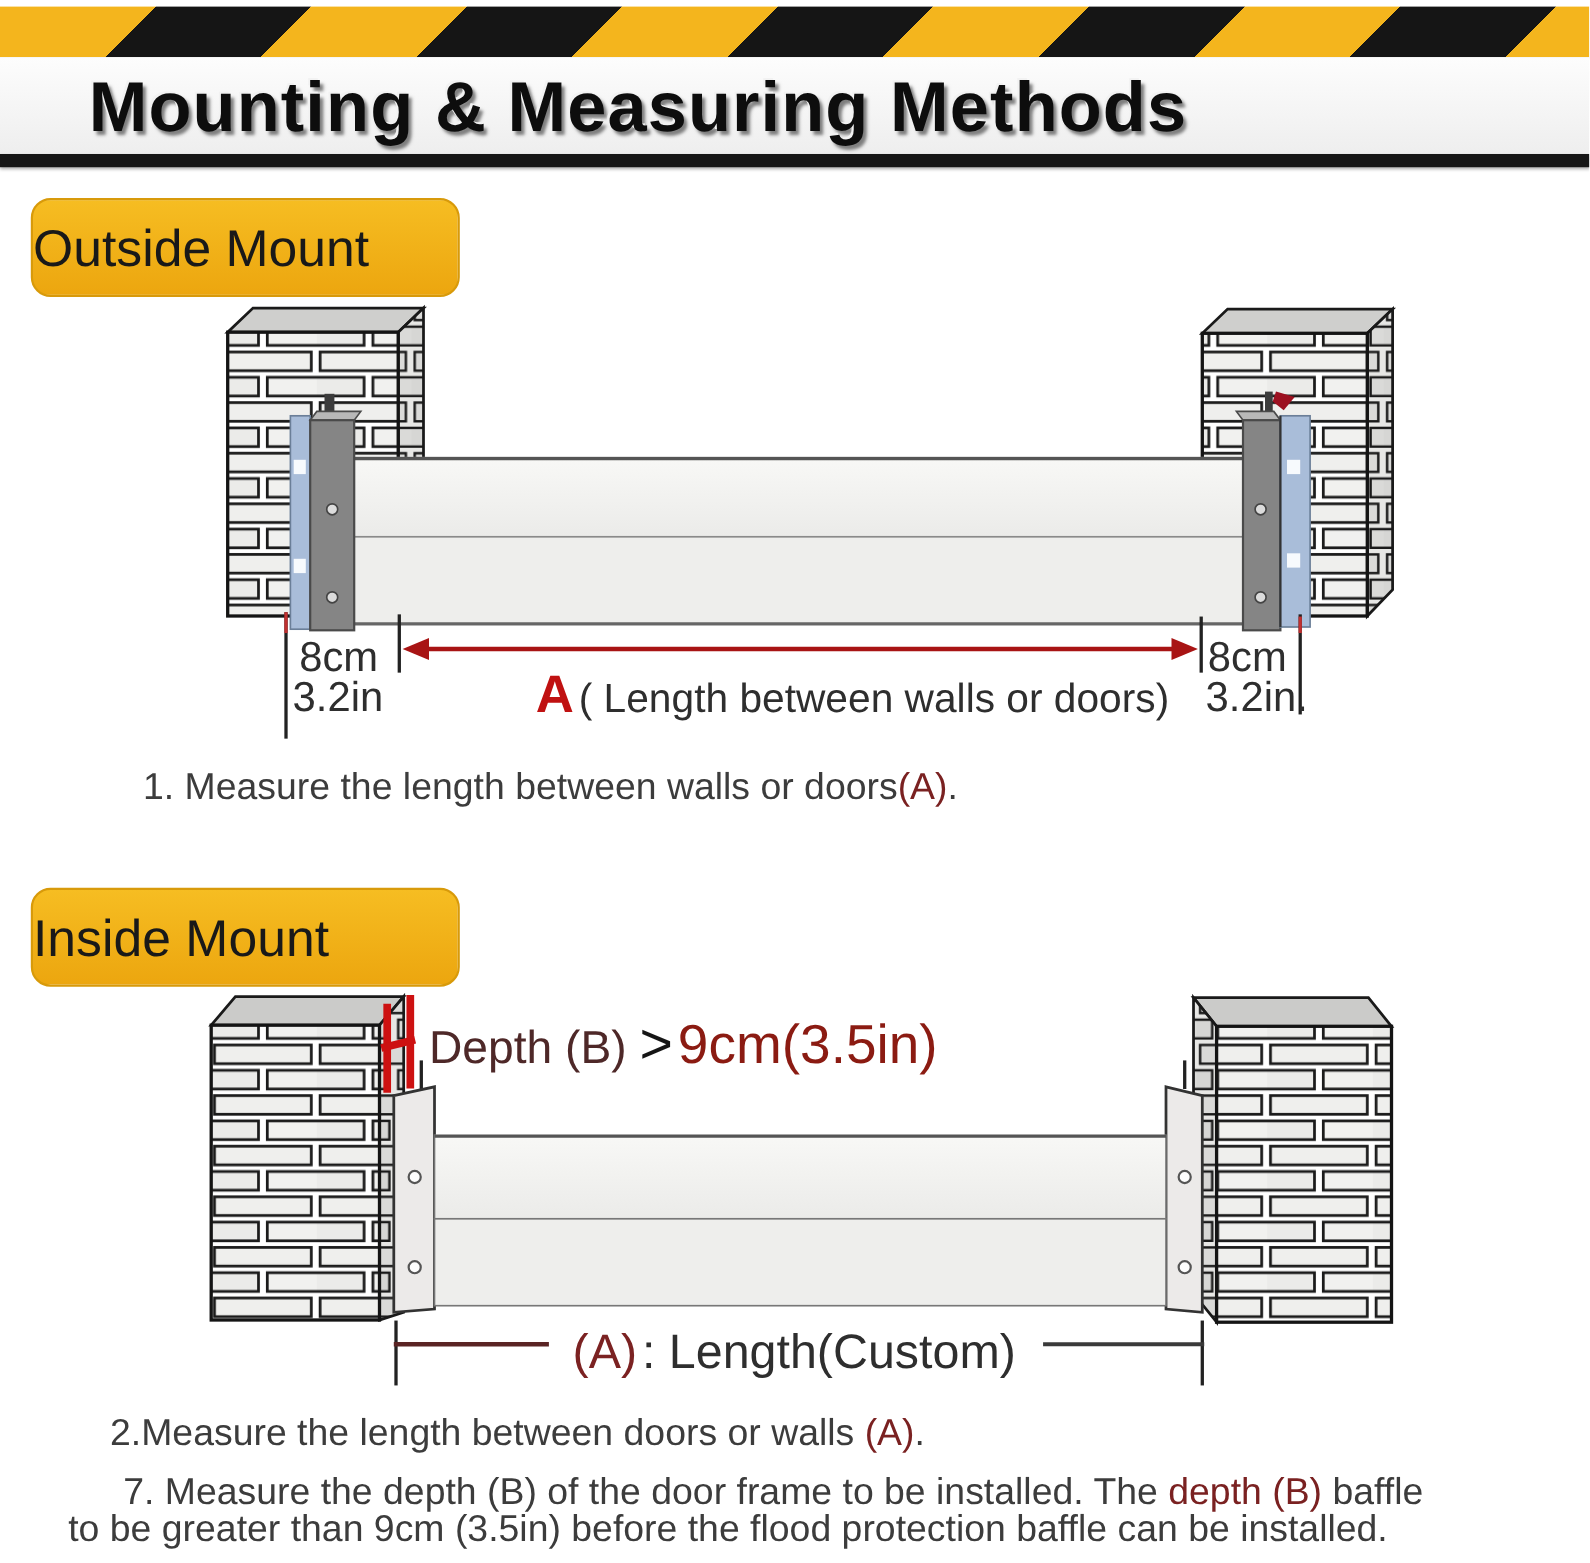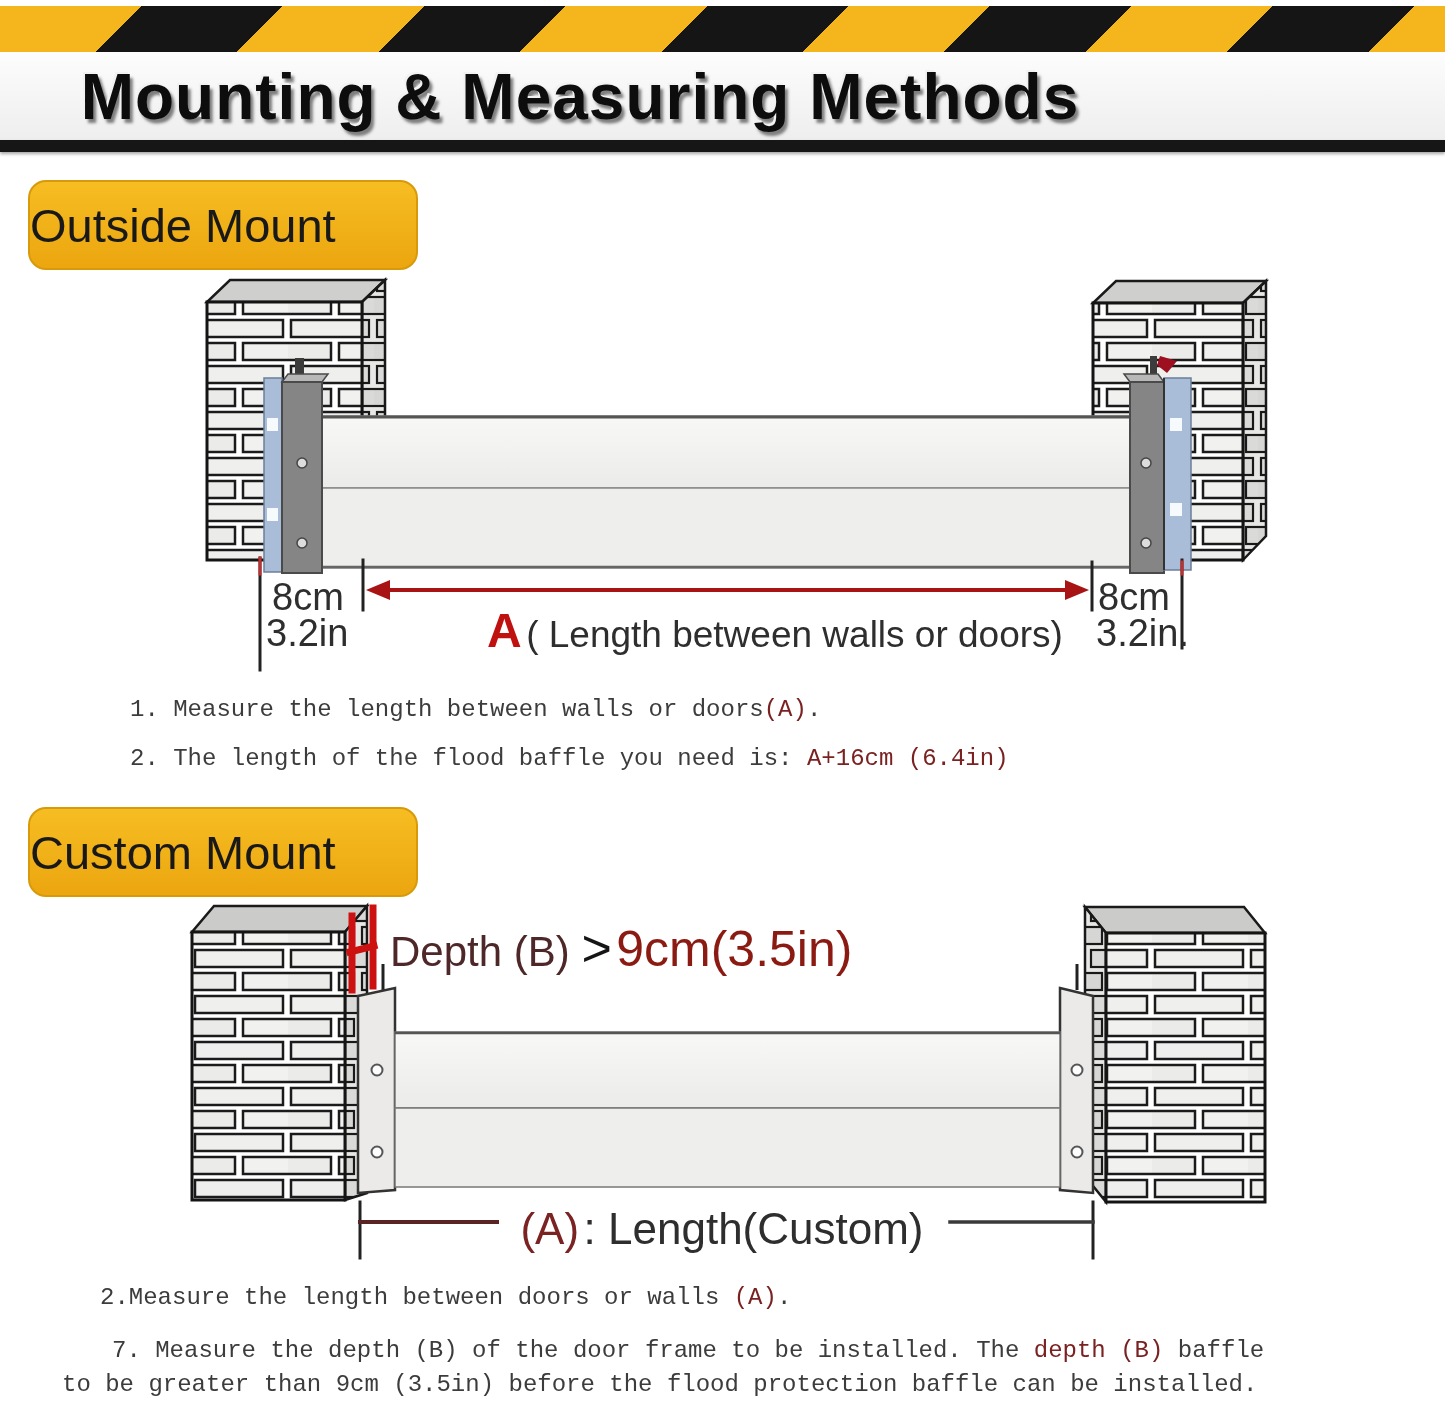--- a/index.html
+++ b/index.html
@@ -36,40 +36,40 @@
     font-size:47px;color:#191919;
   }
   .badge.outside{top:180px;}
   .badge.inside{top:807px;}
   
   .diagram{position:absolute;left:0;}
   .d1{top:270px;}
   .d2{top:900px;}
   
   .step{
-    position:absolute;font-size:24px;color:#3c3c3c;white-space:nowrap;font-family:Liberation Mono, monospace;
+    position:absolute;font-size:34px;color:#3c3c3c;white-space:nowrap;
   }
   .red{color:#7a2121;}
   svg text{font-family:"Liberation Sans", sans-serif;}
 </style>
 </head>
 <body>
 
 <div class="page">
 
   <div class="hazard"></div>
   <div class="title-band"></div>
   <div class="title">Mounting &amp; Measuring Methods</div>
   <div class="black-bar"></div>
 
   <div class="badge outside">
     <span>Outside Mount</span>
   </div>
   <div class="badge inside">
-    <span>Custom Mount</span>
+    <span>Inside Mount</span>
   </div>
 
   <svg class="diagram d1" width="1445" height="420" viewBox="0 0 1445 420">
     <defs>
       <pattern id="bF1" patternUnits="userSpaceOnUse" width="96" height="46">
         <rect width="96" height="46" fill="#ffffff"></rect>
         <rect x="3" y="4" width="88" height="17" fill="#efefed" stroke="#1b1b1b" stroke-width="2.5"></rect>
         <rect x="-45" y="27" width="88" height="17" fill="#ebebe9" stroke="#1b1b1b" stroke-width="2.5"></rect>
         <rect x="51" y="27" width="88" height="17" fill="#f1f1ef" stroke="#1b1b1b" stroke-width="2.5"></rect>
       </pattern>
@@ -147,23 +147,20 @@
       <text x="487" y="377">
         <tspan font-size="48" font-weight="bold" fill="#c01111">A</tspan>
         <tspan font-size="37" fill="#2e2e2e">( Length between walls or doors)</tspan>
       </text>
     </g>
   </svg>
 
   <div class="step" style="left:130px;top:696px;">
     <span>1. Measure the length between walls or doors</span><span class="red">(A)</span><span>.</span>
   </div>
-  <div class="step" style="left:130px;top:745px;">
-    <span>2. The length of the flood baffle you need is: </span><span class="red">A+16cm (6.4in)</span>
-  </div>
 
   <svg class="diagram d2" width="1445" height="370" viewBox="0 0 1445 370">
     <defs>
       <pattern id="bF2" patternUnits="userSpaceOnUse" width="96" height="46">
         <rect width="96" height="46" fill="#ffffff"></rect>
         <rect x="3" y="4" width="88" height="17" fill="#efefed" stroke="#1b1b1b" stroke-width="2.5"></rect>
         <rect x="-45" y="27" width="88" height="17" fill="#ebebe9" stroke="#1b1b1b" stroke-width="2.5"></rect>
         <rect x="51" y="27" width="88" height="17" fill="#f1f1ef" stroke="#1b1b1b" stroke-width="2.5"></rect>
       </pattern>
       <pattern id="bS2" patternUnits="userSpaceOnUse" width="34" height="46">

